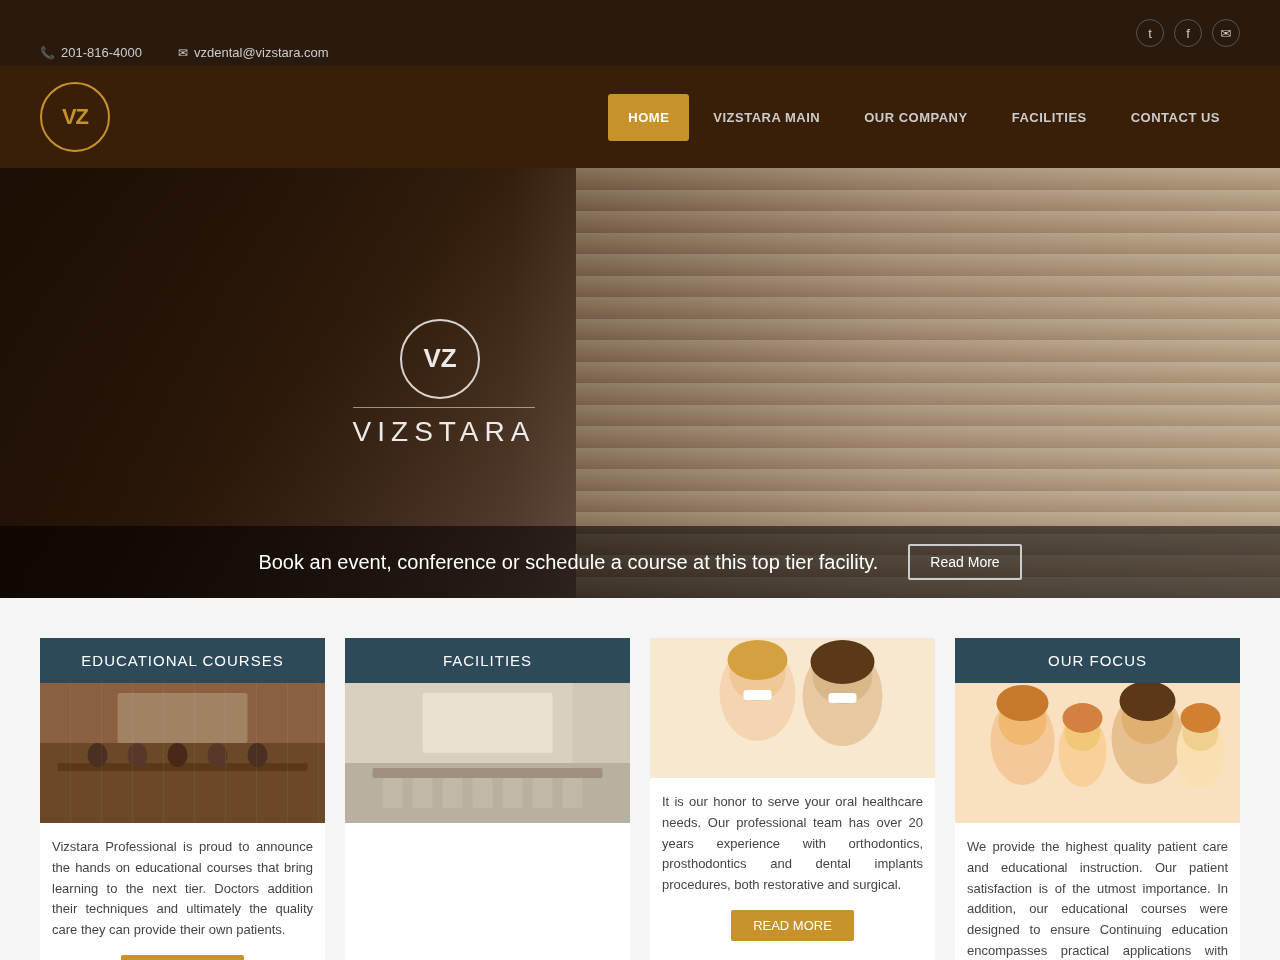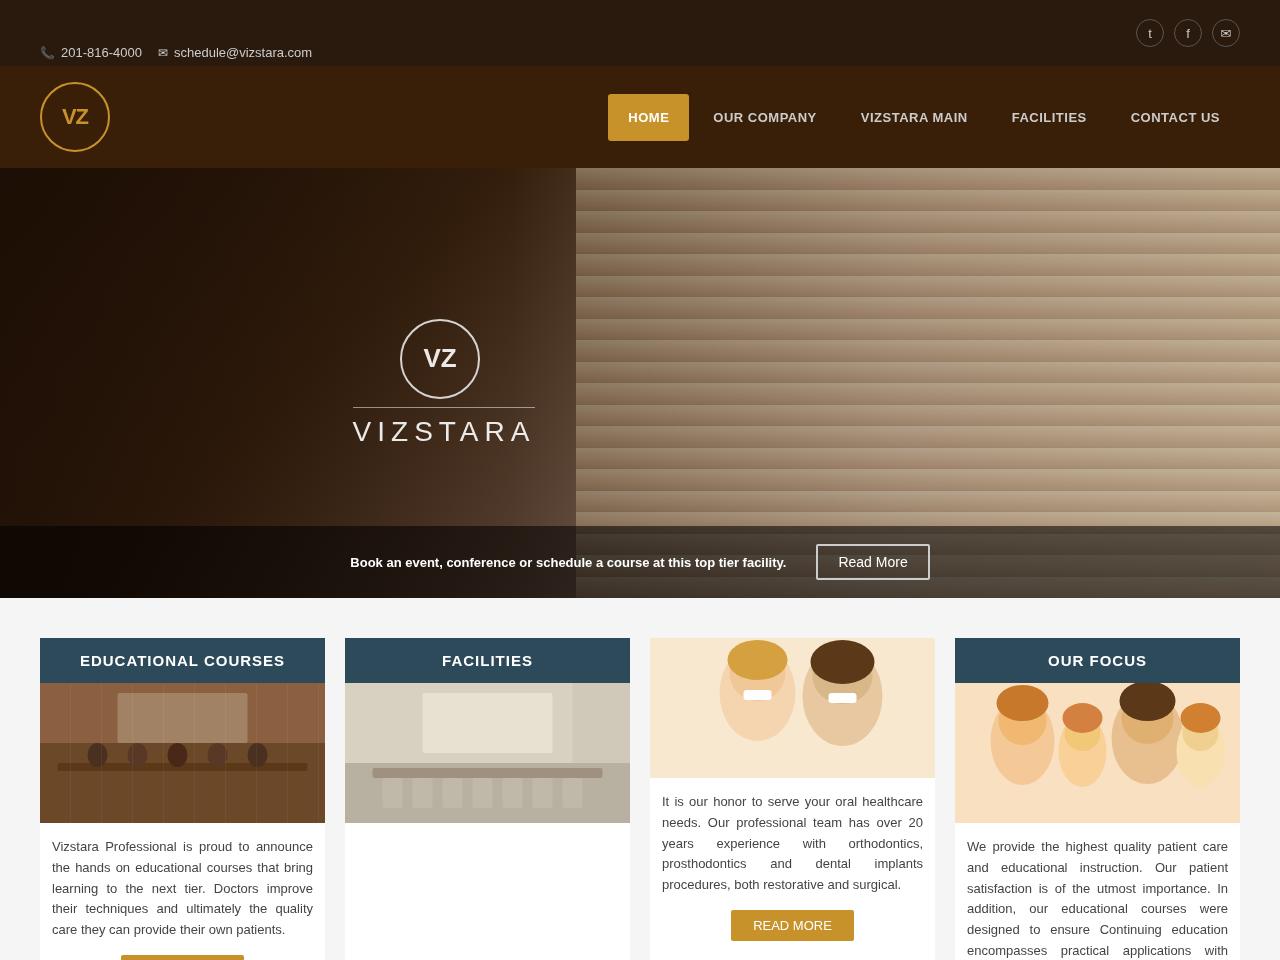--- a/index.html
+++ b/index.html
@@ -8,21 +8,21 @@
     
     .top-bar {
       background: #2a1a0e;
       color: #ccc;
       padding: 6px 40px;
       display: flex;
       justify-content: space-between;
       align-items: center;
       font-size: 13px;
     }
-    .top-bar-left { display: flex; gap: 16px; align-items: center; margin-top: 39px; }
+    .top-bar-left { display: flex; gap: 36px; align-items: center; margin-top: 39px; }
     .top-bar-left span { display: flex; align-items: center; gap: 6px; }
     .top-bar-right { display: flex; gap: 10px; align-items: center; }
     .social-icon {
       width: 28px; height: 28px; border-radius: 50%; border: 1px solid #555;
       display: flex; align-items: center; justify-content: center;
       color: #ccc; font-size: 13px; cursor: pointer;
     }
 
     
     .header {
@@ -113,22 +113,22 @@
       left: 0; right: 0;
       background: rgba(0,0,0,0.55);
       padding: 18px 40px;
       display: flex;
       align-items: center;
       justify-content: center;
       gap: 30px;
     }
     .hero-caption-text {
       color: #fff;
-      font-size: 13px;
-      font-weight: bold;
+      font-size: 20px;
+      font-weight: normal;
     }
     .read-more-btn {
       background: transparent;
       border: 2px solid #ccc;
       color: #fff;
       padding: 8px 20px;
       font-size: 14px;
       cursor: pointer;
       white-space: nowrap;
       border-radius: 2px;
@@ -145,21 +145,21 @@
     .card {
       background: #fff;
       overflow: hidden;
     }
     .card-header {
       background: #2d4a5a;
       color: #fff;
       text-align: center;
       padding: 14px 10px;
       font-size: 15px;
-      font-weight: bold;
+      font-weight: normal;
       letter-spacing: 1px;
       text-transform: uppercase;
     }
     .card-body {
       padding: 14px 12px;
       font-size: 13px;
       line-height: 1.6;
       color: #444;
       text-align: justify;
     }
@@ -210,21 +210,21 @@
 <body>
 
 <div class="top-bar">
   <div class="top-bar-left">
     <span>
       <span class="phone-icon"></span>
       <span>201-816-4000</span>
     </span>
     <span>
       <span class="email-icon"></span>
-      <span>schedule@vizstara.com</span>
+      <span>vzdental@vizstara.com</span>
     </span>
   </div>
   <div class="top-bar-right">
     <div class="social-icon">
       <span>t</span>
     </div>
     <div class="social-icon">
       <span>f</span>
     </div>
     <div class="social-icon">
@@ -232,22 +232,22 @@
     </div>
   </div>
 </div>
 
 <div class="header">
   <div class="logo">
     <span>VZ</span>
   </div>
   <nav>
     <div class="nav-item active">HOME</div>
+    <div class="nav-item">VIZSTARA MAIN</div>
     <div class="nav-item">OUR COMPANY</div>
-    <div class="nav-item">VIZSTARA MAIN</div>
     <div class="nav-item">FACILITIES</div>
     <div class="nav-item">CONTACT US</div>
   </nav>
 </div>
 
 <div class="hero">
   <div class="hero-bg"></div>
 
   <div class="hero-blinds">
     <div class="blind-slat"></div>
@@ -297,21 +297,21 @@
 
         <ellipse cx="60" cy="72" rx="10" ry="12" fill="#4a3020"></ellipse>
         <ellipse cx="100" cy="72" rx="10" ry="12" fill="#5a3828"></ellipse>
         <ellipse cx="140" cy="72" rx="10" ry="12" fill="#4a2818"></ellipse>
         <ellipse cx="180" cy="72" rx="10" ry="12" fill="#5a3828"></ellipse>
         <ellipse cx="220" cy="72" rx="10" ry="12" fill="#4a3020"></ellipse>
 
         <rect x="80" y="10" width="130" height="50" fill="rgba(220,210,190,0.3)" rx="2"></rect>
       </svg>
     </div>
-    <div class="card-body">Vizstara Professional is proud to announce the hands on educational courses that bring learning to the next tier. Doctors improve their techniques and ultimately the quality care they can provide their own patients.</div>
+    <div class="card-body">Vizstara Professional is proud to announce the hands on educational courses that bring learning to the next tier. Doctors addition their techniques and ultimately the quality care they can provide their own patients.</div>
     <div class="card-footer">
       <button class="card-btn">Read More</button>
     </div>
   </div>
 
   <div class="card">
     <div class="card-header">FACILITIES</div>
     <div class="fac-fig">
       <svg width="100%" height="100%" viewBox="0 0 290 140" preserveAspectRatio="xMidYMid slice">
         <rect width="290" height="140" fill="#d8d0c0"></rect>

